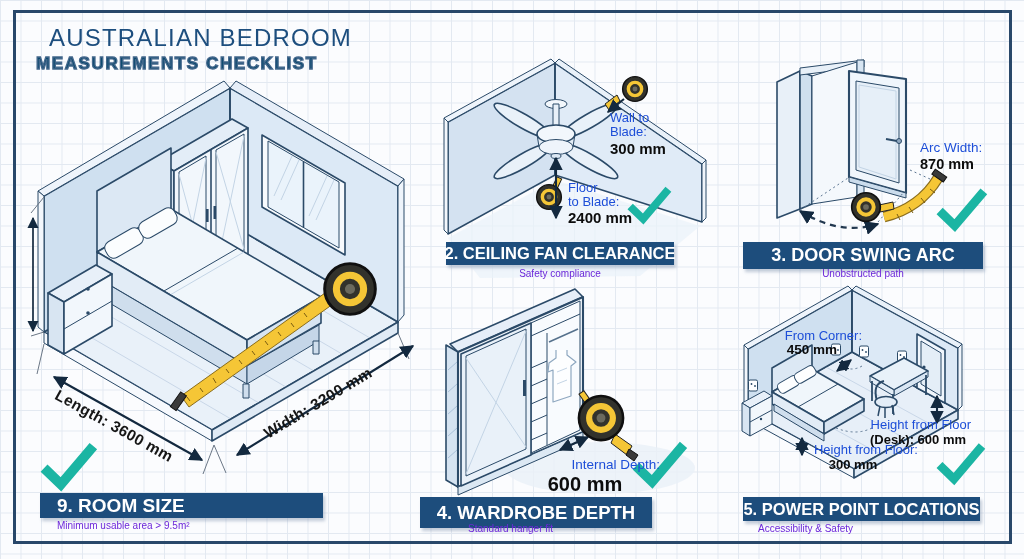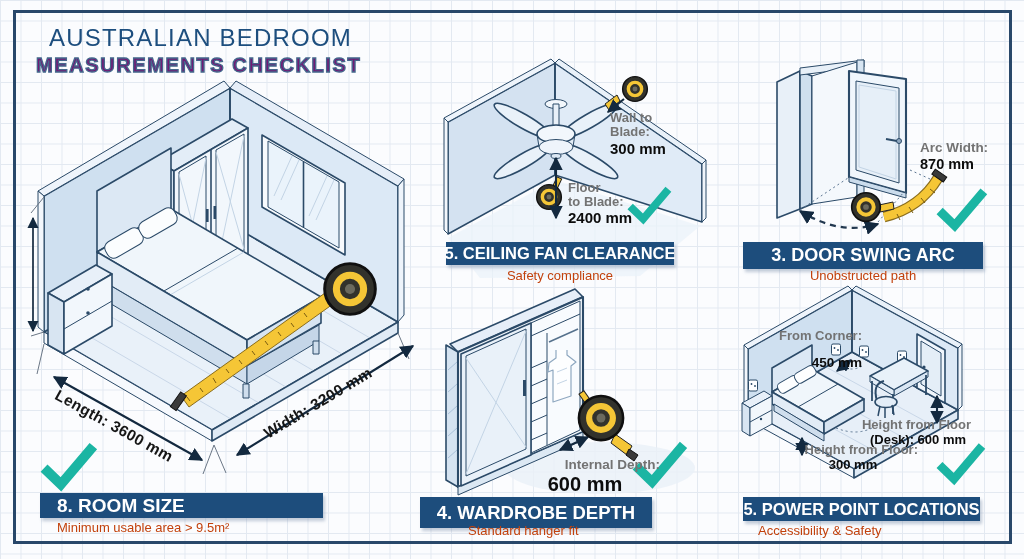--- a/index.html
+++ b/index.html
@@ -7,29 +7,29 @@
        background:#fbfcfe;font-family:"Liberation Sans",sans-serif}
   .grid{position:absolute;inset:0;
     background-image:linear-gradient(to right,#e3e9f1 1px,transparent 1px),
                      linear-gradient(to bottom,#e3e9f1 1px,transparent 1px);
     background-size:20.5px 20.5px}
   .frame{position:absolute;left:13px;top:10px;right:12px;bottom:15px;
          border:3px solid var(--frame-navy,#29486a)}
   .abs{position:absolute}
   #t1{left:49px;top:24px;font-size:24px;font-weight:normal;letter-spacing:1.2px;
       color:var(--title-navy,#1d4e7e);white-space:nowrap}
-  #t2{left:36px;top:54px;font-size:20px;font-weight:bold;letter-spacing:1.6px;
-      color:#701a75;-webkit-text-stroke:1.3px #44678c;white-space:nowrap}
+  #t2{left:36px;top:54px;font-size:17px;font-weight:bold;letter-spacing:1.6px;
+      color:#0c4a6e;-webkit-text-stroke:1.3px #44678c;white-space:nowrap}
   .banner{position:absolute;background:var(--navy-banner,#1d4d7c);color:#fff;
       font-weight:bold;display:flex;align-items:center;white-space:nowrap;
       box-shadow:2px 3px 3px rgba(125,145,170,.45)}
   .bc{justify-content:center}
-  .sub{position:absolute;color:#c2410c;font-size:13px;white-space:nowrap}
+  .sub{position:absolute;color:#6d28d9;font-size:10px;white-space:nowrap}
   .subc{text-align:center}
-  .lab{position:absolute;color:#737373;font-weight:bold;font-size:13px;
+  .lab{position:absolute;color:#1d4ed8;font-weight:normal;font-size:13px;
        line-height:1.08;white-space:pre-line}
   .val{position:absolute;color:#0c0c0c;font-weight:bold;font-size:15px;white-space:nowrap}
   .rot{position:absolute;text-align:center;font-weight:bold;color:#161616;
        font-size:15.5px;white-space:nowrap;letter-spacing:.3px}
   .tc{text-align:right}
   svg{position:absolute;inset:0;width:1024px;height:559px}
   .o{stroke:#2b4a68;stroke-width:1.6;stroke-linejoin:round}
   .o1{stroke:#2b4a68;stroke-width:1;stroke-linejoin:round}
   .o2{stroke:#2b4a68;stroke-width:2.1;stroke-linejoin:round}
   .lt{stroke:#c3d4e5;stroke-width:1}
@@ -366,42 +366,42 @@
       <path class="check" transform="translate(936,439) scale(0.50)" d="M7,52 L36,80 L92,14"></path>
     </g>
   </g>
 </svg>
 
 <div class="abs" id="t1">AUSTRALIAN BEDROOM</div>
 <div class="abs" id="t2">MEASUREMENTS CHECKLIST</div>
 
 <div class="rot" style="left:34px;top:417px;width:160px;transform:rotate(29deg)">Length: 3600 mm</div>
 <div class="rot" style="left:238px;top:394px;width:160px;transform:rotate(-31deg)">Width: 3200 mm</div>
-<div class="banner" style="left:40px;top:493px;width:266px;height:25px;font-size:19px;padding-left:17px">8. ROOM SIZE</div>
+<div class="banner" style="left:40px;top:493px;width:266px;height:25px;font-size:19px;padding-left:17px">9. ROOM SIZE</div>
 <div class="sub" style="left:57px;top:520px">Minimum usable area &gt; 9.5m²</div>
 
 <div class="lab" style="left:610px;top:111px">Wall to
 Blade:</div>
 <div class="val" style="left:610px;top:140px">300 mm</div>
 <div class="lab" style="left:568px;top:181px">Floor
 to Blade:</div>
 <div class="val" style="left:568px;top:209px">2400 mm</div>
-<div class="banner bc" style="left:446px;top:242px;width:228px;height:23px;font-size:16.5px">5. CEILING FAN CLEARANCE</div>
+<div class="banner bc" style="left:446px;top:242px;width:228px;height:23px;font-size:16.5px">2. CEILING FAN CLEARANCE</div>
 <div class="sub subc" style="left:446px;top:268px;width:228px">Safety compliance</div>
 
 <div class="lab" style="left:920px;top:141px;font-size:13.5px">Arc Width:</div>
 <div class="val" style="left:920px;top:156px;font-size:14.5px">870 mm</div>
 <div class="banner bc" style="left:743px;top:242px;width:240px;height:27px;font-size:18px">3. DOOR SWING ARC</div>
 <div class="sub subc" style="left:743px;top:268px;width:240px">Unobstructed path</div>
 
 <div class="lab tc" style="left:510px;top:458px;width:150px;font-size:13.5px">Internal Depth:</div>
 <div class="val tc" style="left:510px;top:473px;width:150px;font-size:20px;text-align:center">600 mm</div>
 <div class="banner bc" style="left:420px;top:497px;width:232px;height:31px;font-size:18.5px">4. WARDROBE DEPTH</div>
 <div class="sub" style="left:468px;top:523px">Standard hanger fit</div>
 
 <div class="lab tc" style="left:762px;top:329px;width:100px">From Corner:</div>
-<div class="val tc" style="left:762px;top:355px;width:100px;font-size:13.5px;">450 mm</div>
+<div class="val tc" style="left:762px;top:342px;width:100px;font-size:13.5px;text-align:center">450 mm</div>
 <div class="lab tc" style="left:841px;top:418px;width:130px">Height from Floor</div>
 <div class="val tc" style="left:853px;top:432px;width:130px;font-size:13px;text-align:center">(Desk): 600 mm</div>
 <div class="lab tc" style="left:788px;top:443px;width:130px">Height from Floor:</div>
 <div class="val tc" style="left:788px;top:457px;width:130px;font-size:13px;text-align:center">300 mm</div>
 <div class="banner bc" style="left:743px;top:497px;width:237px;height:24px;font-size:16.5px">5. POWER POINT LOCATIONS</div>
 <div class="sub" style="left:758px;top:523px">Accessibility &amp; Safety</div>
 
 </body></html>

